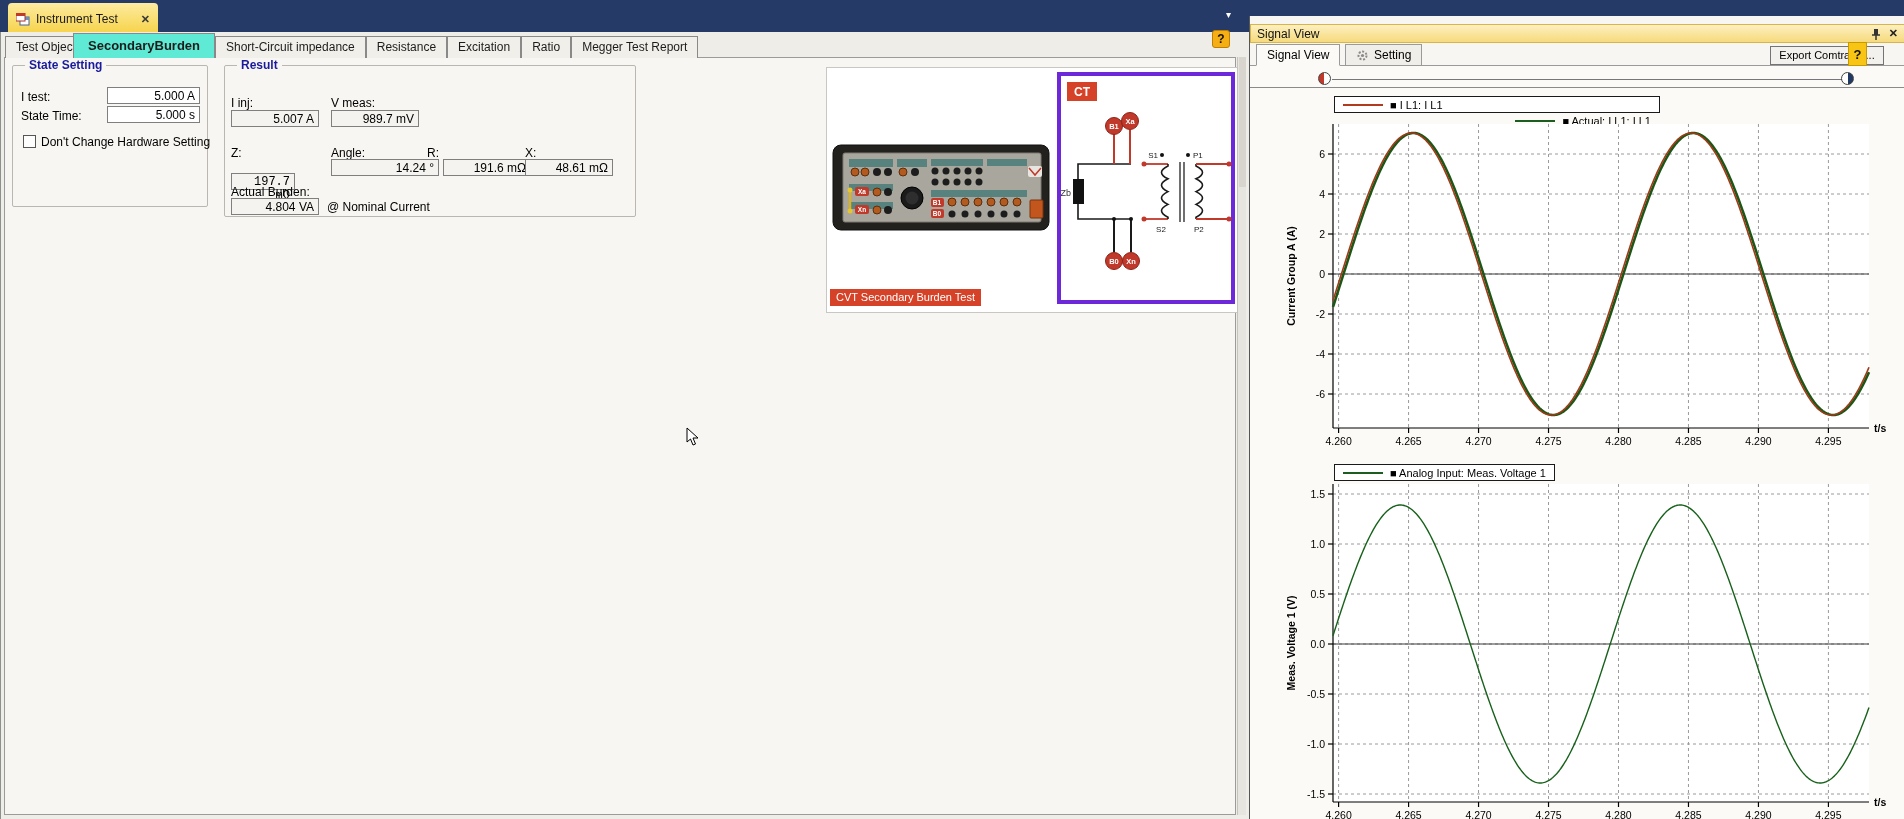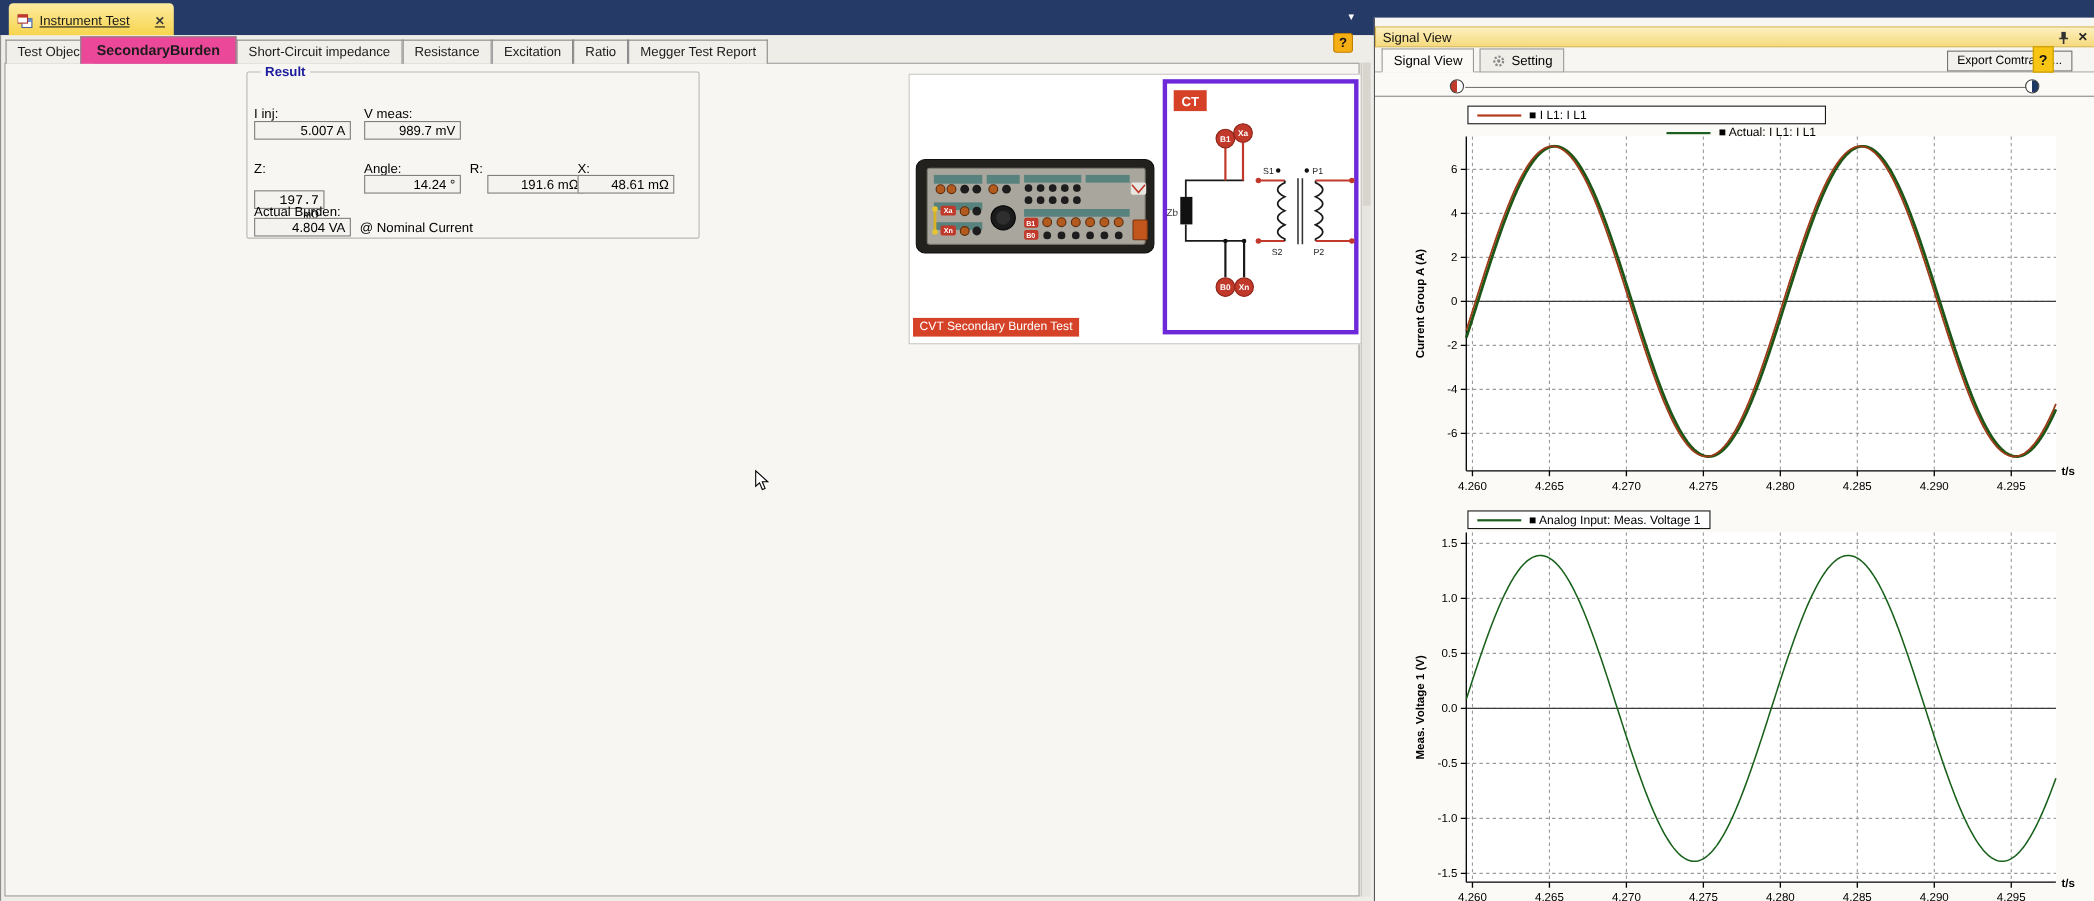--- a/index.html
+++ b/index.html
@@ -3,30 +3,30 @@
 <meta charset="utf-8">
 <style>
   * { margin:0; padding:0; box-sizing:border-box; }
   html,body { width:1904px; height:819px; overflow:hidden; font-family:"Liberation Sans", sans-serif; }
   #app { position:relative; width:1904px; height:819px; background:#EFEDE7; }
 
   
   .topstrip { position:absolute; left:0; top:0; width:1904px; height:32px; background:#253A67; }
   .doc-tab { position:absolute; left:8px; top:3px; width:150px; height:29px;
     background:linear-gradient(#FDEBA0,#F6D245); border-radius:4px 4px 0 0;
-    display:flex; align-items:center; gap:6px; padding:16px 8px; font-size:12px; color:#1a1a1a;text-decoration:underline; }
+    display:flex; align-items:center; gap:6px; padding:16px 8px; font-size:12px; color:#1a1a1a; }
   .doc-tab .close { margin-left:auto; font-size:11px; font-weight:bold; color:#3a3a3a; cursor:default; }
   .tab-arrow { position:absolute; left:1226px; top:9px; color:#fff; font-size:10px; }
 
   
   .left-window { position:absolute; left:0; top:32px; width:1247px; height:787px; background:#EFEDE7; border-left:1px solid #8f8f8f; }
   .main-tabs { position:absolute; left:4px; top:2px; height:24px; display:flex; align-items:flex-end; z-index:3; }
   .mtab { height:22px; padding:3px 10px 0 10px; font-size:12px; color:#1c1c1c; background:#F1EFE9;
     border:1px solid #898989; border-bottom:none; white-space:nowrap; }
-  .mtab.active { height:25px; padding:4px 14px 0 14px; font-size:13px; font-weight:bold; background:#ec4899;
+  .mtab.active { height:25px; padding:4px 14px 0 14px; font-size:13px; font-weight:bold; background:#5eead4;
     position:relative; z-index:4; margin-left:-14px; border-bottom:none; }
   .help-badge { position:absolute; left:1211px; top:-2px; width:18px; height:18px; background:#F5AE13;
     border:1px solid #C07F00; border-radius:3px; color:#111; font-weight:bold; font-size:12px;
     text-align:center; line-height:17px; }
   .lw-content { position:absolute; left:3px; top:25px; width:1232px; height:758px; background:#F7F6F2;
     border:1px solid #9B9B9B; }
 
   
   .groupbox { position:absolute; border:1px solid #BAB7B0; border-radius:2px; }
   .groupbox .gtitle { position:absolute; top:-8px; left:12px; background:#F7F6F2; padding:0 4px;
@@ -108,31 +108,40 @@
       <div class="mtab">Short-Circuit impedance</div>
       <div class="mtab">Resistance</div>
       <div class="mtab">Excitation</div>
       <div class="mtab">Ratio</div>
       <div class="mtab">Megger Test Report</div>
     </div>
     <div class="help-badge">?</div>
 
     <div class="lw-content">
 
+      <div class="groupbox" style="left:7px;top:7px;width:196px;height:142px;">
+        <span class="gtitle">State Setting</span>
+        <span class="flabel" style="left:8px;top:24px;">I test:</span>
+        <div class="fbox" style="left:94px;top:21px;width:93px;">5.000 A</div>
+        <span class="flabel" style="left:8px;top:43px;">State Time:</span>
+        <div class="fbox" style="left:94px;top:40px;width:93px;">5.000 s</div>
+        <span class="checkbox" style="left:10px;top:69px;"></span>
+        <span class="flabel" style="left:28px;top:69px;">Don't Change Hardware Setting</span>
+      </div>
 
       <div class="groupbox" style="left:219px;top:7px;width:412px;height:152px;">
         <span class="gtitle">Result</span>
         <span class="flabel" style="left:6px;top:30px;">I inj:</span>
         <div class="fbox ro" style="left:6px;top:44px;width:88px;">5.007 A</div>
         <span class="flabel" style="left:106px;top:30px;">V meas:</span>
         <div class="fbox ro" style="left:106px;top:44px;width:88px;">989.7 mV</div>
         <span class="flabel" style="left:6px;top:80px;">Z:</span>
         <div class="fbox ro" style="left:6px;top:107px;width:64px;font-family:Liberation Mono, monospace;">197.7 mΩ</div>
         <span class="flabel" style="left:106px;top:80px;">Angle:</span>
-        <div class="fbox ro" style="left:106px;top:93px;width:88px;">14.24 °</div>
+        <div class="fbox ro" style="left:106px;top:93px;width:108px;">14.24 °</div>
         <span class="flabel" style="left:202px;top:80px;">R:</span>
         <div class="fbox ro" style="left:202px;top:93px;width:88px;margin-left:16px;">191.6 mΩ</div>
         <span class="flabel" style="left:300px;top:80px;">X:</span>
         <div class="fbox ro" style="left:300px;top:93px;width:88px;">48.61 mΩ</div>
         <span class="flabel" style="left:6px;top:119px;">Actual Burden:</span>
         <div class="fbox ro" style="left:6px;top:132px;width:88px;">4.804 VA</div>
         <span class="flabel" style="left:102px;top:134px;">@ Nominal Current</span>
       </div>
 
       <div class="pic-panel">

